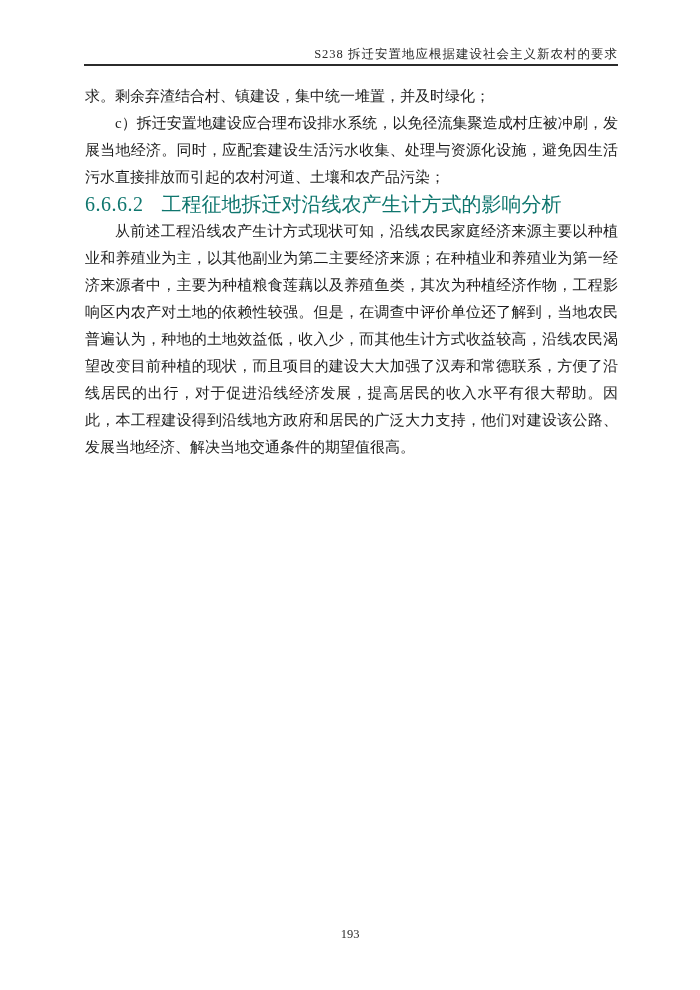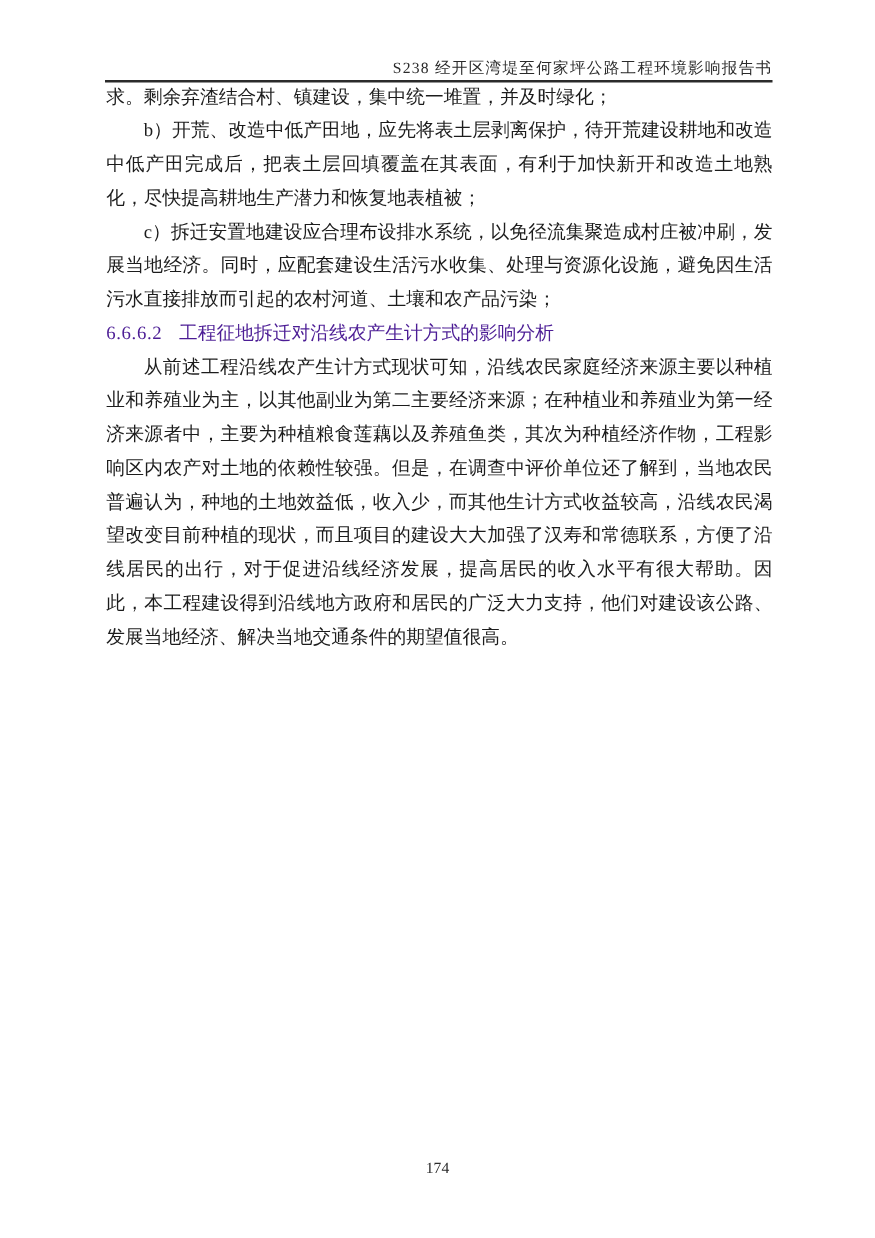--- a/index.html
+++ b/index.html
@@ -25,72 +25,71 @@
     white-space: nowrap;
   }
   .header-rule {
     position: absolute;
     top: 64px; left: 84px; right: 82px;
     height: 0;
     border-top: 2px solid #2b2b2b;
   }
   .content {
     position: absolute;
-    top: 65px; left: 85px;
+    top: 83px; left: 85px;
     width: 533px;
     font-size: 15px;
     line-height: 27px;
     text-align: justify;
     text-justify: inter-ideograph;
     color: #1c1c1c;
   }
   .content p { margin: 0; }
   .para.indent { text-indent: 2em; }
   .section-heading {
     margin: 0;
-    font-size: 15px;
+    font-size: 20px;
     font-weight: normal;
     line-height: 27px;
     text-align: left;
-    color: #4c1d95;
+    color: #0f766e;
   }
   .section-heading .sec-num {
     margin-right: 0.9em;
     letter-spacing: 0.5px;
   }
   .page-number {
     position: absolute;
     bottom: 48px; left: 0;
     width: 700px;
     text-align: center;
     font-size: 12.5px;
     color: #2a2a2a;
   }
 </style>
 </head>
 <body>
 
 <div class="page">
 
-  <div class="running-header">S238 经开区湾堤至何家坪公路工程环境影响报告书</div>
+  <div class="running-header">S238 拆迁安置地应根据建设社会主义新农村的要求</div>
 
   <div class="header-rule"></div>
 
   <main class="content">
 
     <p class="para">求。剩余弃渣结合村、镇建设，集中统一堆置，并及时绿化；</p>
 
-    <p class="para indent">b）开荒、改造中低产田地，应先将表土层剥离保护，待开荒建设耕地和改造中低产田完成后，把表土层回填覆盖在其表面，有利于加快新开和改造土地熟化，尽快提高耕地生产潜力和恢复地表植被；</p>
 
     <p class="para indent">c）拆迁安置地建设应合理布设排水系统，以免径流集聚造成村庄被冲刷，发展当地经济。同时，应配套建设生活污水收集、处理与资源化设施，避免因生活污水直接排放而引起的农村河道、土壤和农产品污染；</p>
 
 
     <h3 class="section-heading">
       <span class="sec-num">6.6.6.2</span><span>工程征地拆迁对沿线农产生计方式的影响分析</span>
     </h3>
 
     <p class="para indent">从前述工程沿线农产生计方式现状可知，沿线农民家庭经济来源主要以种植业和养殖业为主，以其他副业为第二主要经济来源；在种植业和养殖业为第一经济来源者中，主要为种植粮食莲藕以及养殖鱼类，其次为种植经济作物，工程影响区内农产对土地的依赖性较强。但是，在调查中评价单位还了解到，当地农民普遍认为，种地的土地效益低，收入少，而其他生计方式收益较高，沿线农民渴望改变目前种植的现状，而且项目的建设大大加强了汉寿和常德联系，方便了沿线居民的出行，对于促进沿线经济发展，提高居民的收入水平有很大帮助。因此，本工程建设得到沿线地方政府和居民的广泛大力支持，他们对建设该公路、发展当地经济、解决当地交通条件的期望值很高。</p>
 
   </main>
 
-  <div class="page-number">174</div>
+  <div class="page-number">193</div>
 
 </div>
 
 </body></html>

